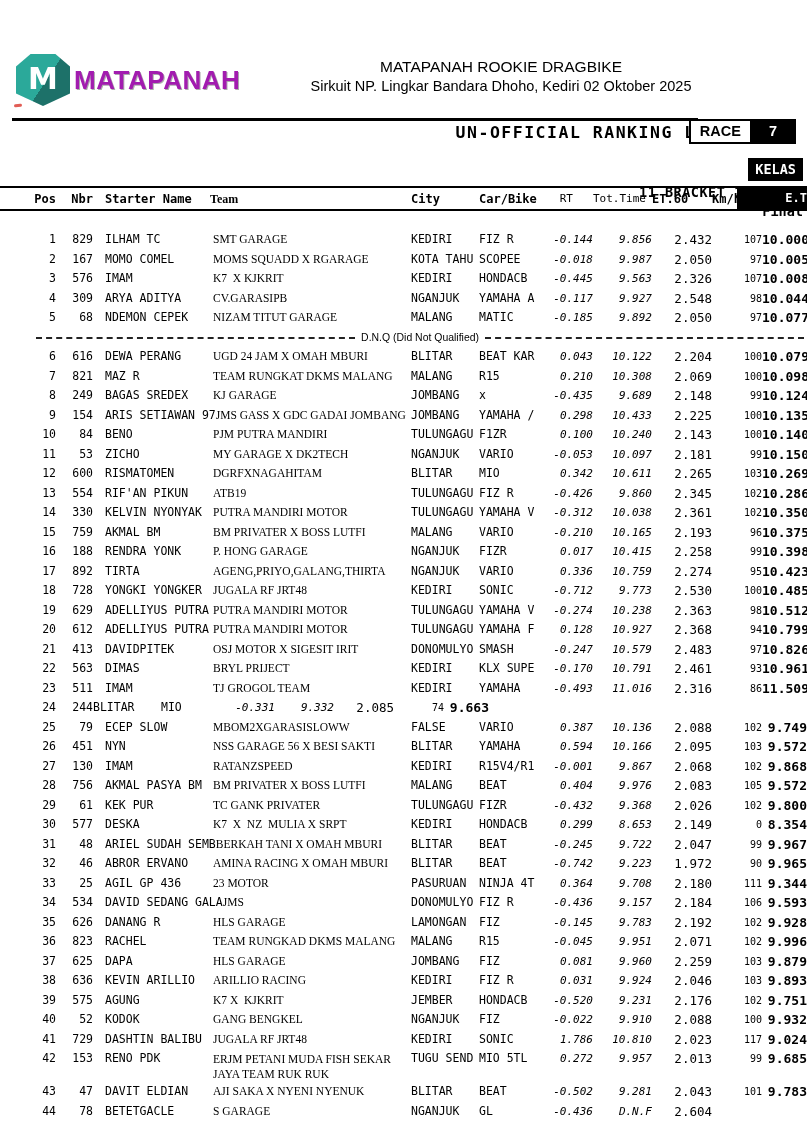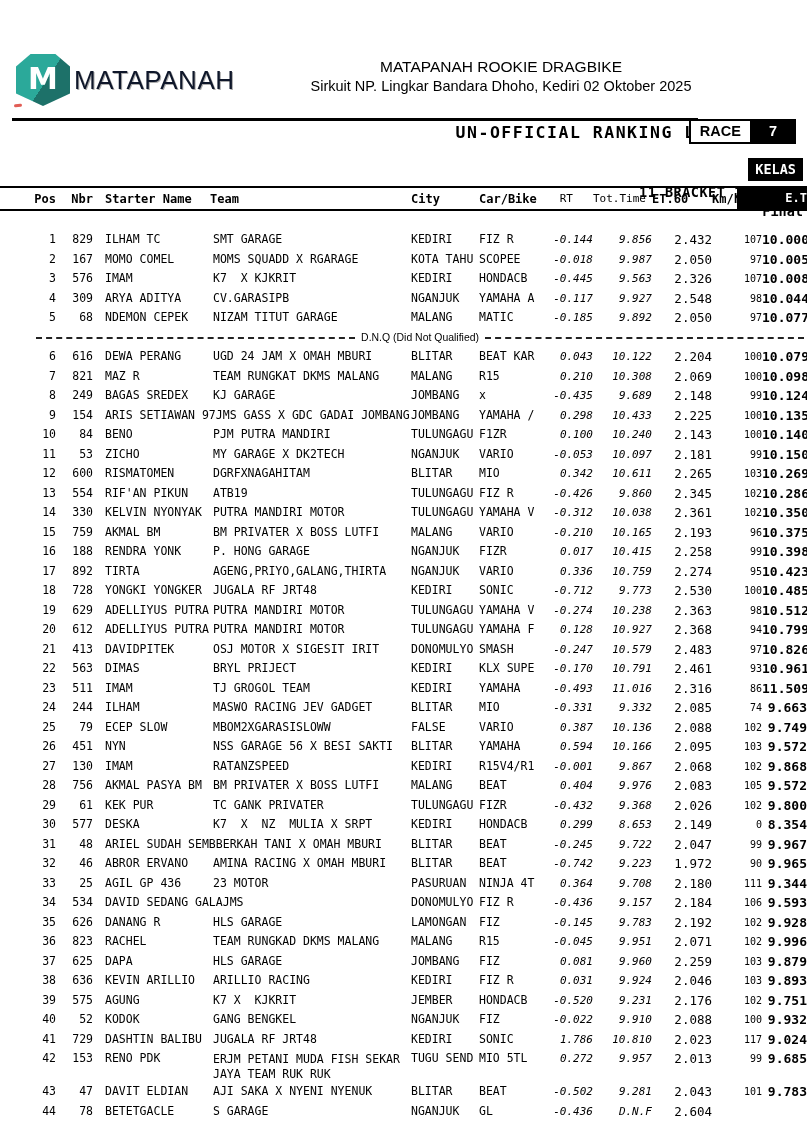--- a/index.html
+++ b/index.html
@@ -10,22 +10,22 @@
   
   .logo{position:absolute;top:54px;left:16px;display:flex;align-items:center;}
   .logo-hex{
     width:54px;height:52px;position:relative;flex:0 0 auto;
     background:linear-gradient(123deg,#2ba99a 54%,#1d7169 54%);
     clip-path:polygon(27% 0,73% 0,100% 24%,100% 76%,50% 100%,0 76%,0 24%);
     display:flex;align-items:center;justify-content:center;
   }
   .logo-m{color:#fff;font-family:"DejaVu Sans",sans-serif;font-weight:bold;font-size:30px;line-height:1;transform:translateY(-1px);}
   .logo-word{
-    font-family:"Liberation Sans",sans-serif;font-weight:normal;font-size:26px;
-    color:#0f172a;letter-spacing:.5px;margin-left:4px;
+    font-family:"Liberation Sans",sans-serif;font-weight:bold;font-size:26px;
+    color:#a21caf;letter-spacing:.5px;margin-left:4px;
     text-shadow:1px 1px 0 rgba(70,70,70,.45);
   }
   .logo-smudge{position:absolute;left:14px;top:104px;width:8px;height:3px;background:#d9342b;border-radius:2px;transform:rotate(-8deg);opacity:.8;}
   .event-head{position:absolute;top:57px;left:295px;width:412px;text-align:center;font-family:"Liberation Sans",sans-serif;}
   .event-title{font-size:15.5px;line-height:20px;}
   .event-sub{font-size:14.5px;line-height:19px;}
   
   .title-rule{position:absolute;top:118px;left:12px;width:686px;height:2.5px;background:#000;}
   .page-title{position:absolute;top:123px;left:0;width:730px;text-align:right;font-weight:bold;font-size:16.5px;letter-spacing:1.5px;}
   .race-badge{position:absolute;top:119px;right:11px;display:flex;font-family:"Liberation Sans",sans-serif;font-weight:bold;font-size:14.5px;}
@@ -38,21 +38,21 @@
   .stage{margin-left:auto;font-weight:bold;font-size:13.5px;padding-top:3px;}
   
   .table-wrap{position:absolute;top:186px;left:0;width:807px;}
   .row{display:flex;align-items:flex-start;height:19.5px;padding-left:34px;box-sizing:border-box;}
   .row.tall{height:33px;}
   .c{box-sizing:border-box;line-height:19.5px;font-size:11.5px;white-space:pre;}
   .c-pos{width:22px;text-align:right;}
   .c-nbr{width:37px;text-align:right;}
   .c-nameteam{width:318px;padding-left:12px;overflow:visible;}
   .c-name{display:inline-block;min-width:108px;white-space:pre;vertical-align:top;}
-  .c-team{display:inline-block;white-space:pre;vertical-align:top;}
+  .c-team{display:inline-block;white-space:pre;vertical-align:top;font-family:Liberation Serif, serif;}
   .tall .c-team{line-height:15.5px;padding-top:2.5px;}
   .c-city{width:68px;overflow:hidden;}
   .c-car{width:62px;overflow:hidden;}
   .c-rt{width:52px;text-align:right;font-style:italic;font-size:11px;}
   .c-tot{width:59px;text-align:right;font-style:italic;font-size:11px;}
   .c-et60{width:60px;text-align:right;font-size:12.5px;}
   .c-kmh{width:50px;text-align:right;font-size:10px;}
   .c-et{width:45px;text-align:right;font-weight:bold;font-size:13px;}
   
   .thead{border-top:2.5px solid #000;border-bottom:2.5px solid #000;height:25px;align-items:center;margin-bottom:19px;}
@@ -389,21 +389,20 @@
     <span class="c c-car">YAMAHA</span>
     <span class="c c-rt">-0.493</span>
     <span class="c c-tot">11.016</span>
     <span class="c c-et60">2.316</span>
     <span class="c c-kmh">86</span>
     <span class="c c-et">11.509</span>
   </div>
       <div class="row">
     <span class="c c-pos">24</span>
     <span class="c c-nbr">244</span>
-    <span class="c c-nameteam"><span class="c-name">ILHAM</span><span class="c-team">MASWO RACING JEV GADGET</span></span>
     <span class="c c-city">BLITAR</span>
     <span class="c c-car">MIO</span>
     <span class="c c-rt">-0.331</span>
     <span class="c c-tot">9.332</span>
     <span class="c c-et60">2.085</span>
     <span class="c c-kmh">74</span>
     <span class="c c-et">9.663</span>
   </div>
       <div class="row">
     <span class="c c-pos">25</span>

